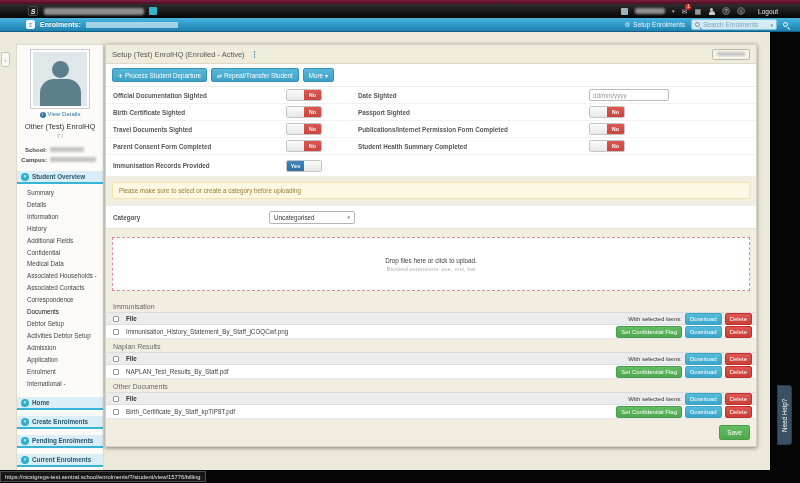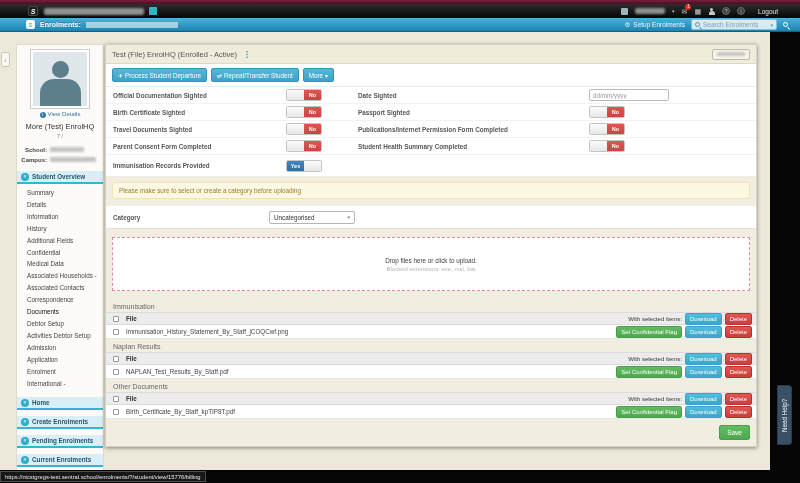--- a/index.html
+++ b/index.html
@@ -192,21 +192,21 @@
 
   <div class="page">
     <div class="collapse-chip">‹</div>
 
     <div class="side">
       <div class="avatar-frame">
         <div class="head"></div>
         <div class="body"></div>
       </div>
       <div class="view-details"><span class="vd-ico">i</span><span>View Details</span></div>
-      <div class="s-name">More (Test) EnrolHQ</div>
+      <div class="s-name">Other (Test) EnrolHQ</div>
       <div class="s-year">7 /</div>
       <div class="s-meta">
         <div class="mrow">
           <span class="mlabel">School:</span>
           <span style="flex:1"><span class="mblur" style="width:46px"></span><span class="mblur" style="width:34px;display:block"></span></span>
         </div>
         <div class="mrow">
           <span class="mlabel">Campus:</span>
           <span style="flex:1">
               <span class="mblur" style="width:46px;display:block"></span>
@@ -250,21 +250,21 @@
         <span class="sec-label">Pending Enrolments</span>
       </div>
       <div class="sec-head gap">
         <span class="sec-dot">≡</span>
         <span class="sec-label">Current Enrolments</span>
       </div>
     </div>
 
     <div class="panel">
       <div class="p-head">
-        <span class="p-title">Test (File) EnrolHQ (Enrolled - Active)</span>
+        <span class="p-title">Setup (Test) EnrolHQ (Enrolled - Active)</span>
         <span class="dots">⋮</span>
         <span class="id-pill">
             <span class="mblur"></span>
           </span>
       </div>
 
       <div class="toolbar">
         <span class="btn-blue">
             <span class="b-ico">✈</span>
             <span>Process Student Departure</span>

